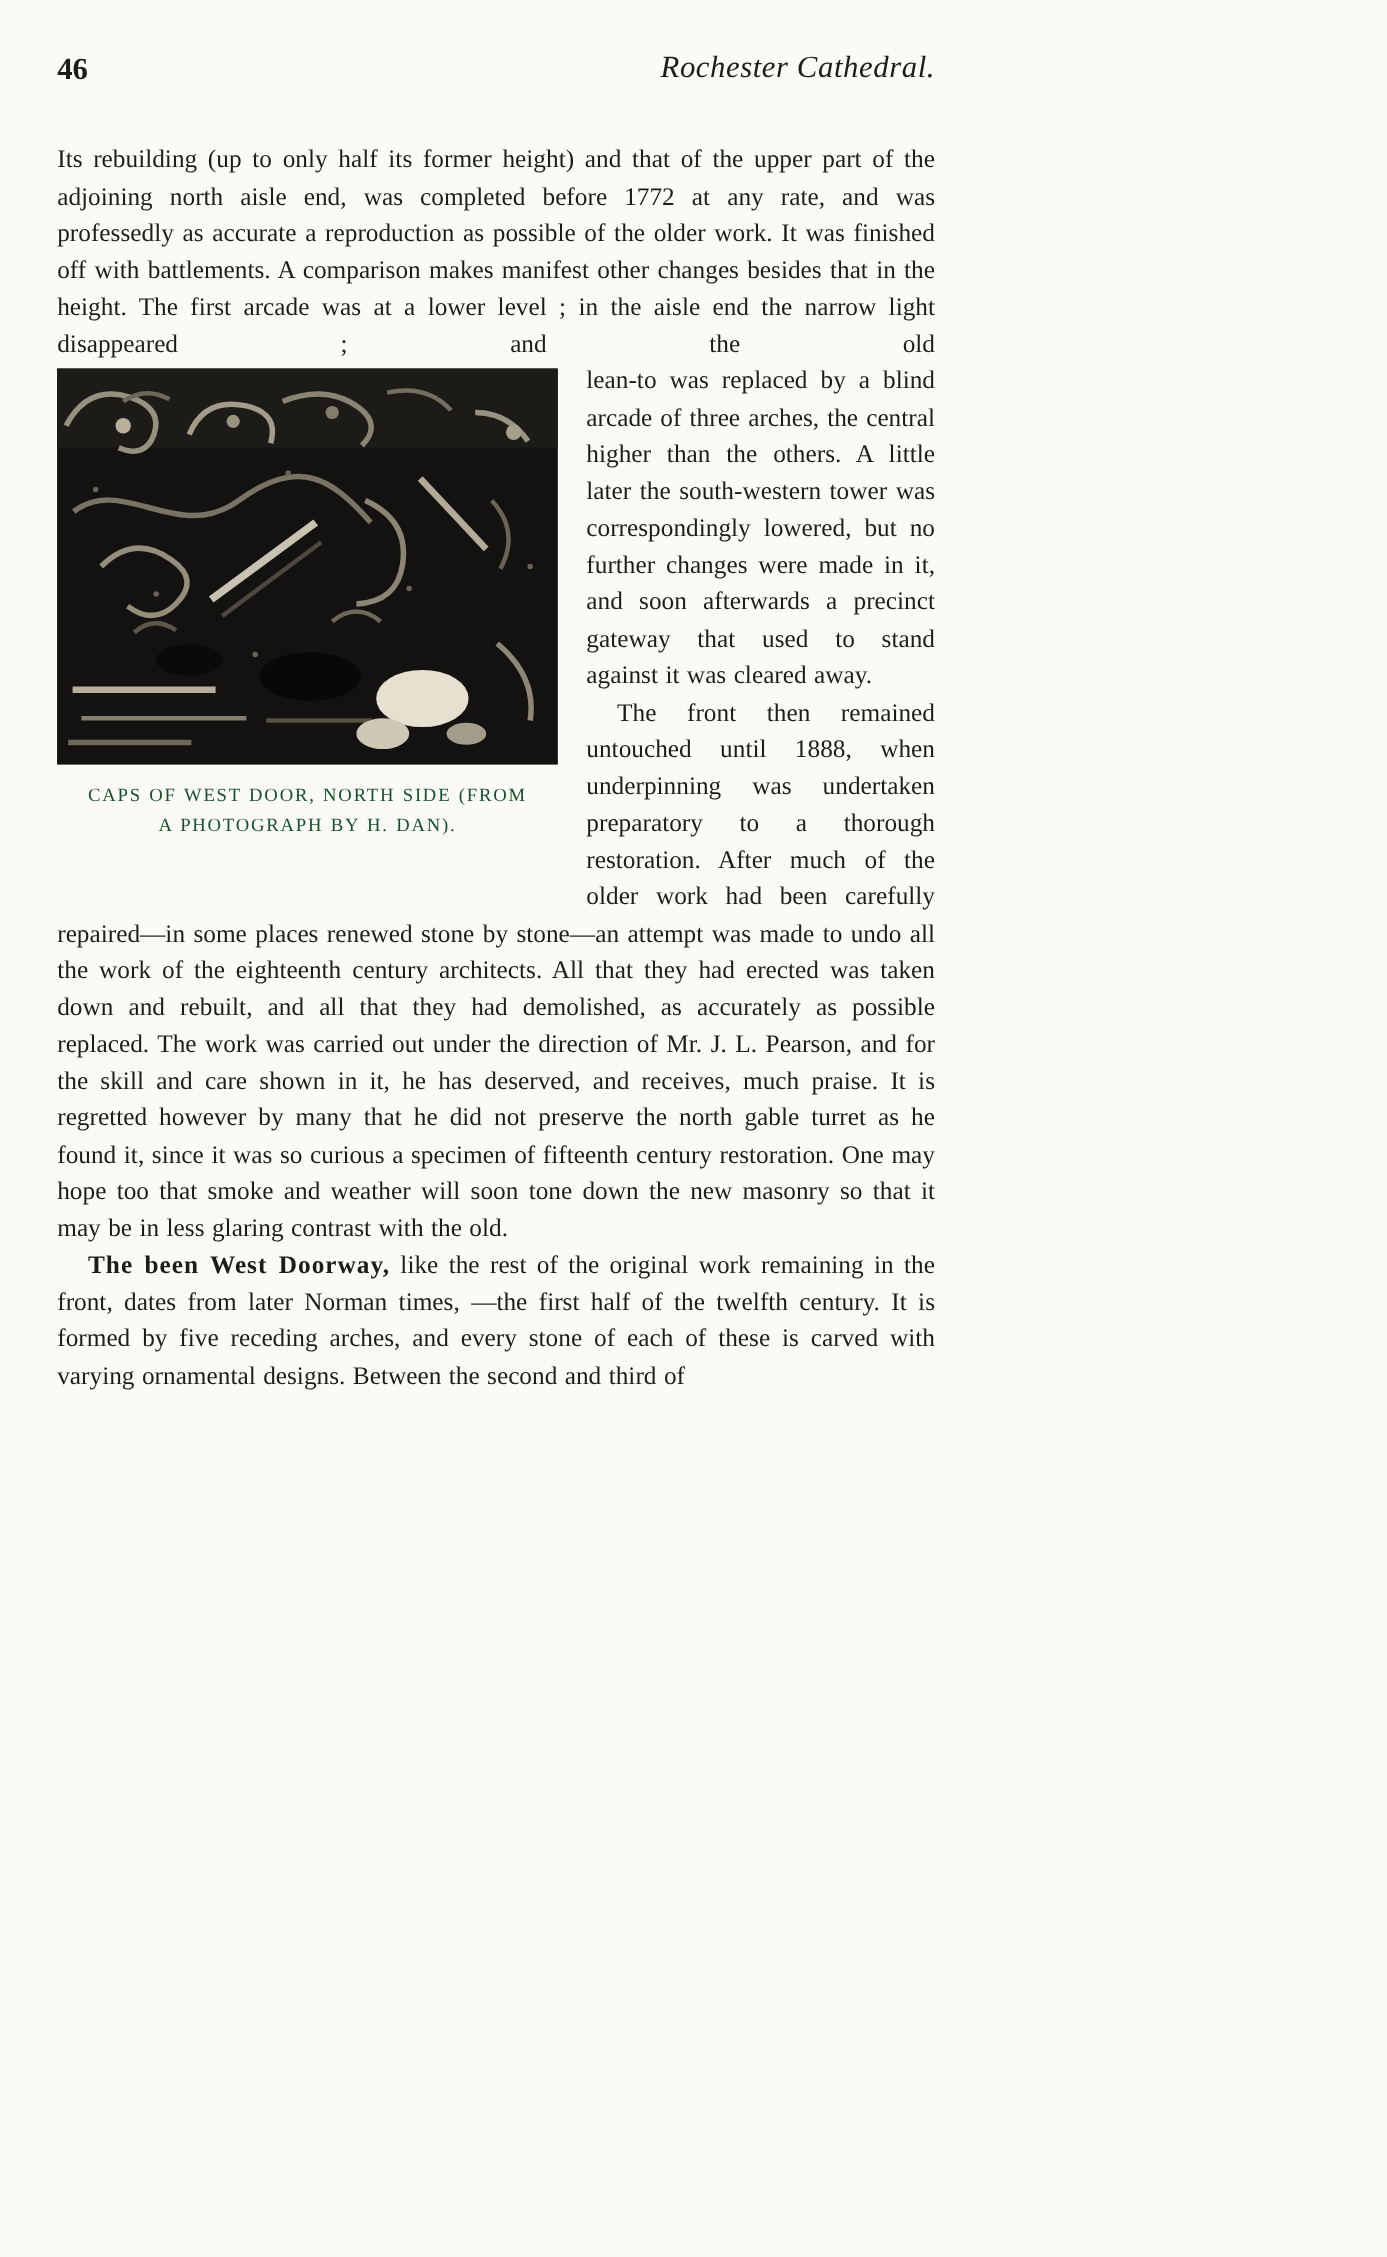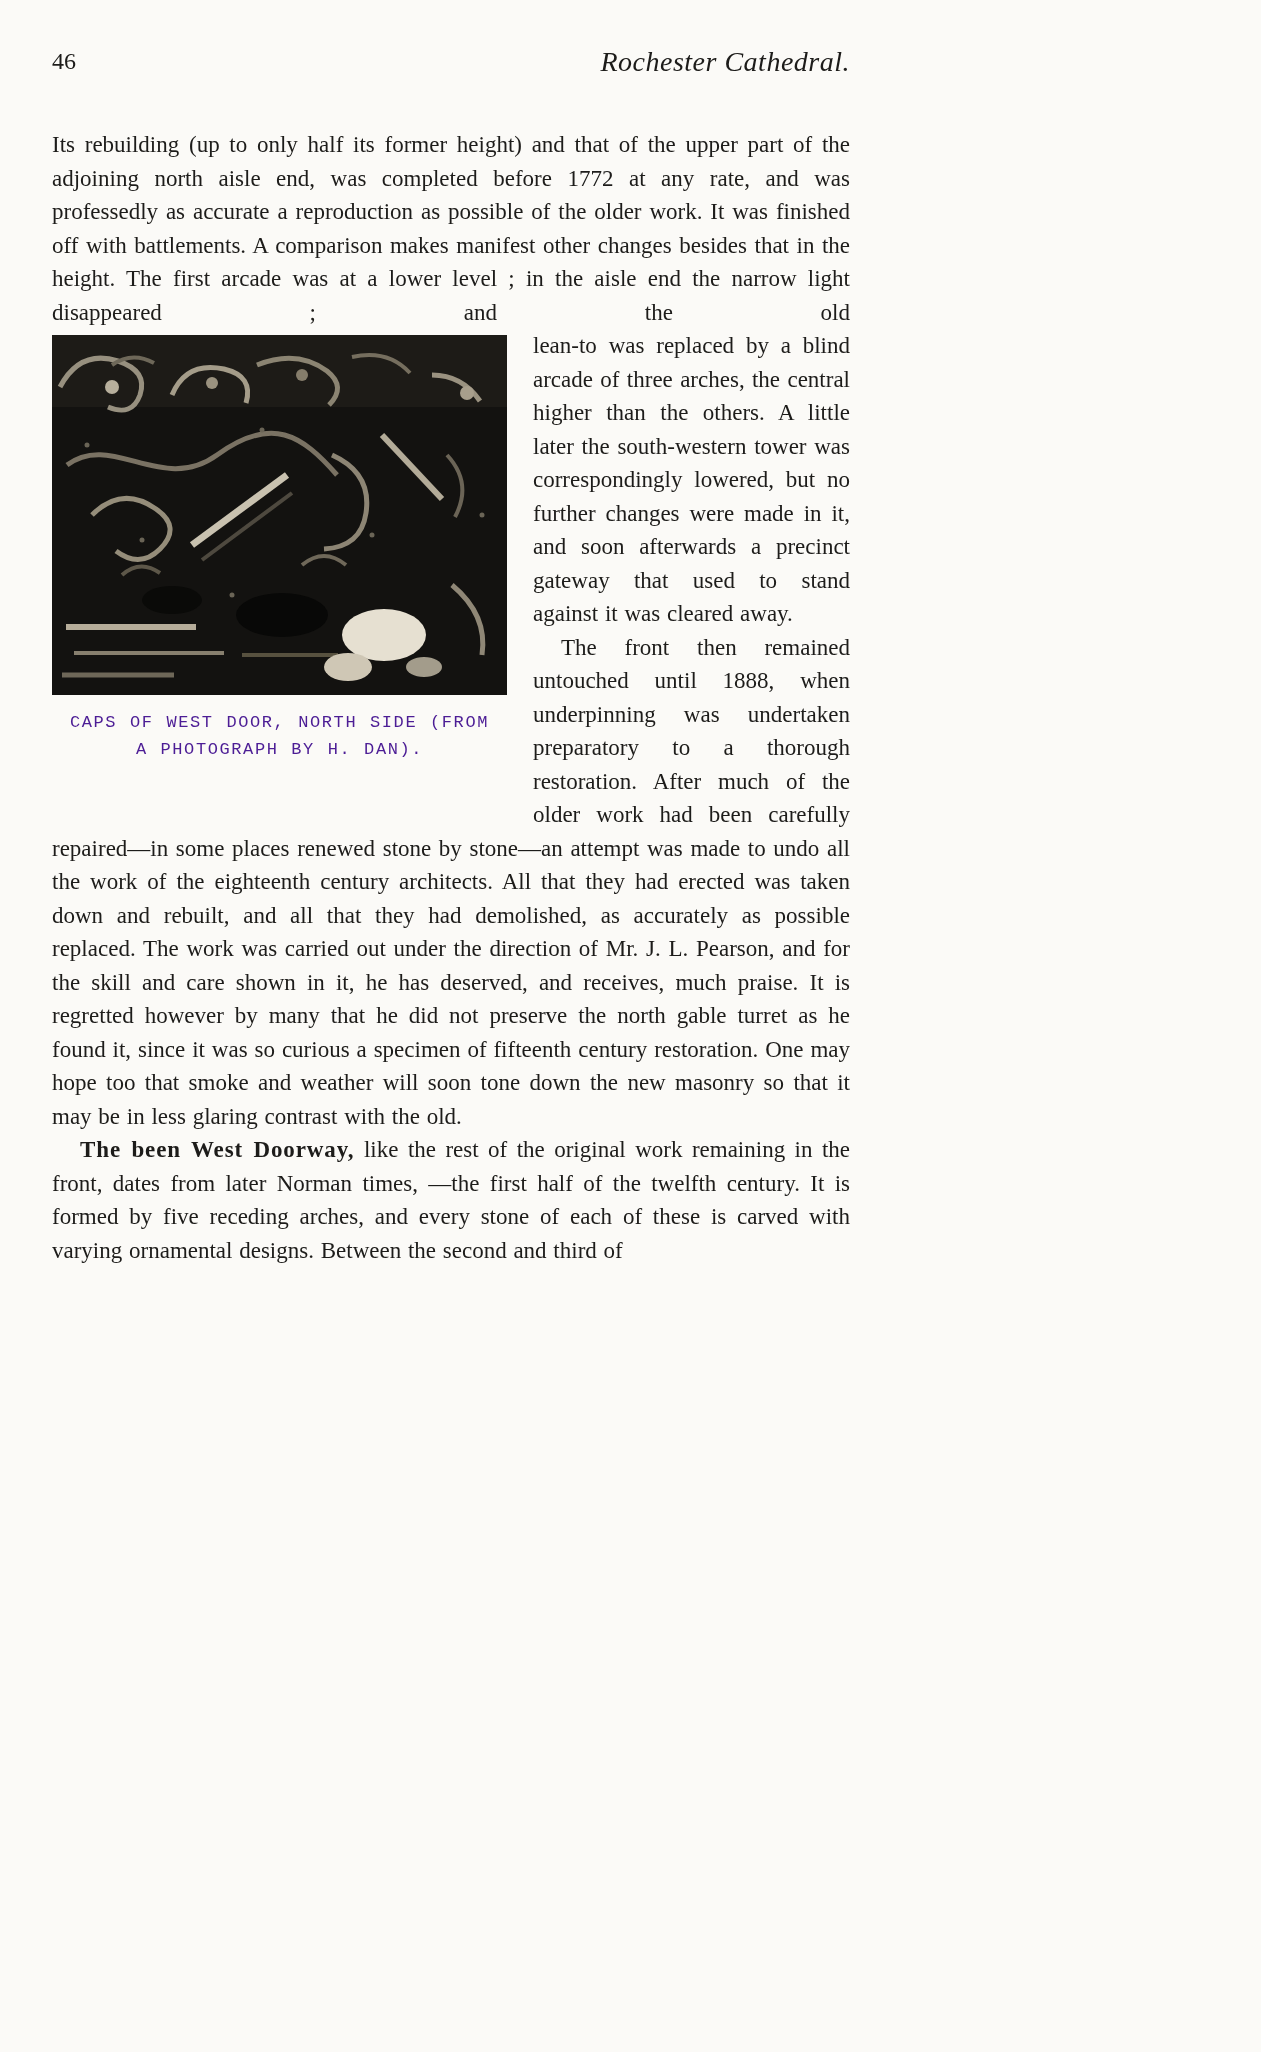--- a/index.html
+++ b/index.html
@@ -22,21 +22,22 @@
   }
 
   .page-header {
     position: relative;
     height: 58px;
   }
   .page-number {
     position: absolute;
     left: 0;
     top: 6px;
-    font-size: 24px;
+    font-size: 28px;
+    font-weight: bold;
   }
   .running-title {
     text-align: right;
     font-style: italic;
     font-size: 28px;
     letter-spacing: 0.5px;
     padding-top: 4px;
   }
 
   .body-text {
@@ -76,23 +77,22 @@
     height: 360px;
     background: #131210;
   }
   .figure-caption {
     display: block;
     margin-top: 14px;
     text-align: center;
     font-size: 17px;
     line-height: 27px;
     letter-spacing: 1.6px;
-    color: #4c1d95;
+    color: #14532d;
     text-indent: 0;
-    font-family: Liberation Mono, monospace;
   }
 </style>
 </head>
 <body>
 
 <div class="page">
   <div class="content">
 
     <div class="page-header">
       <span class="page-number">46</span>

